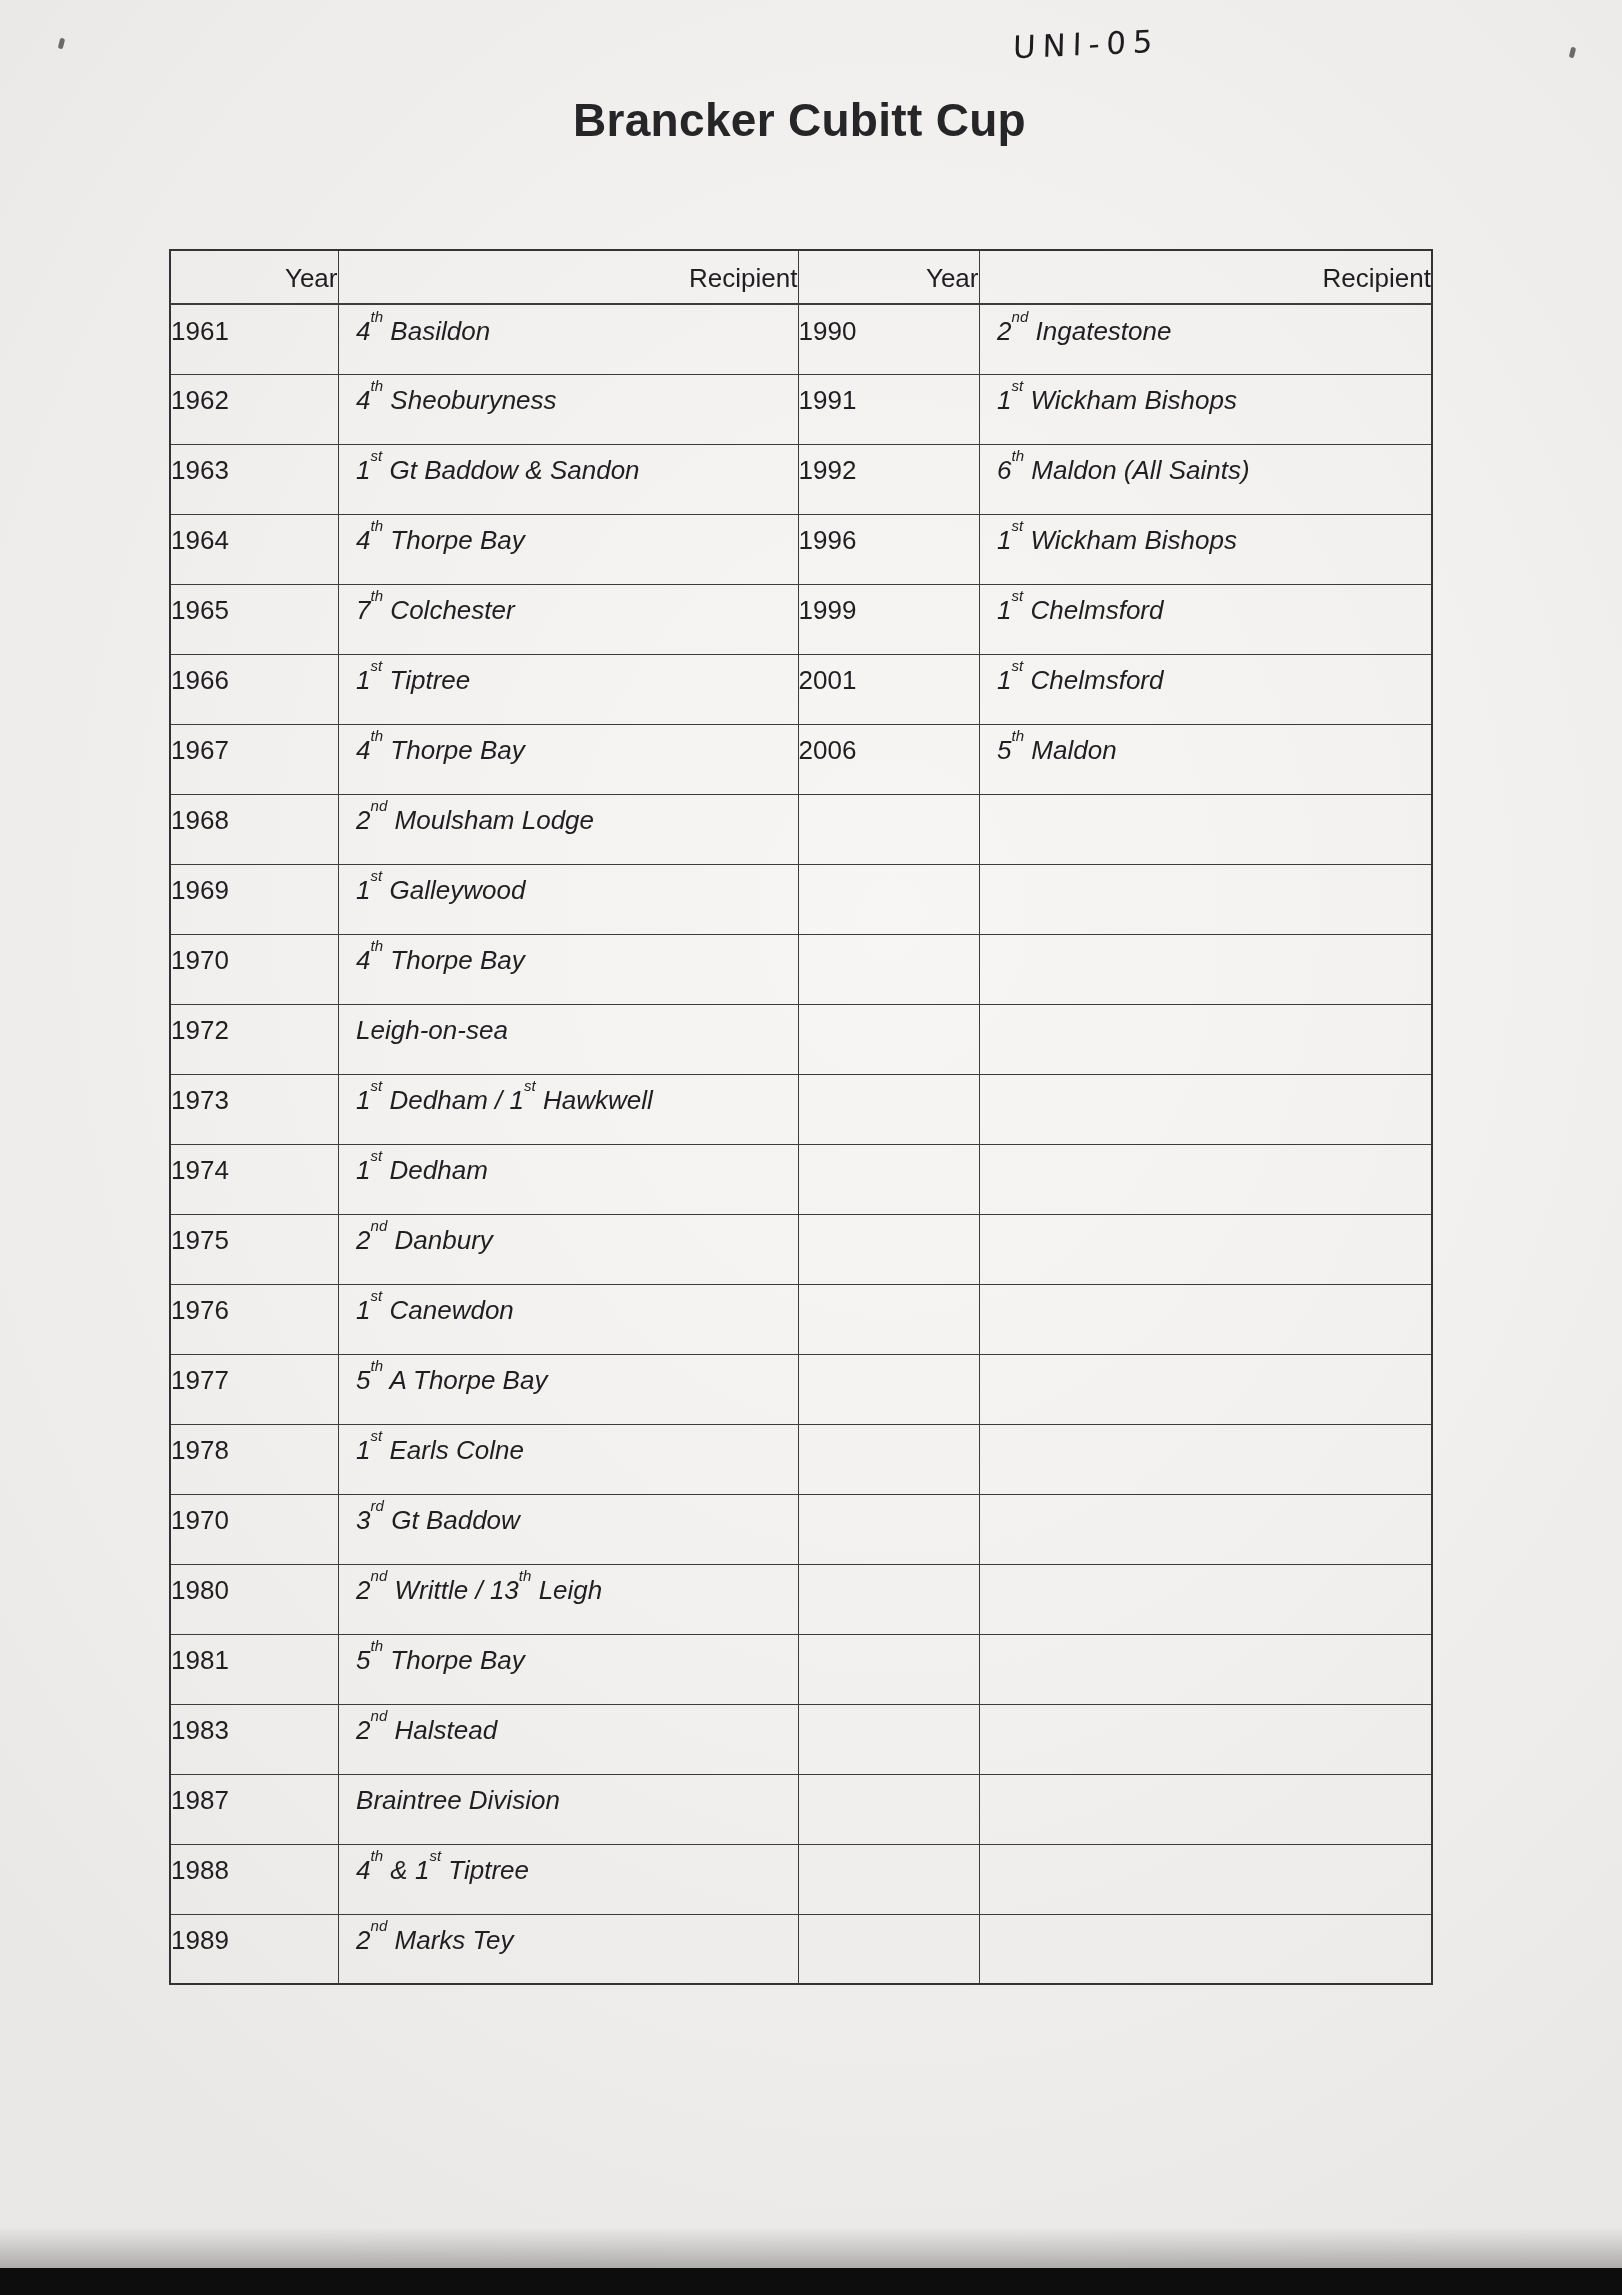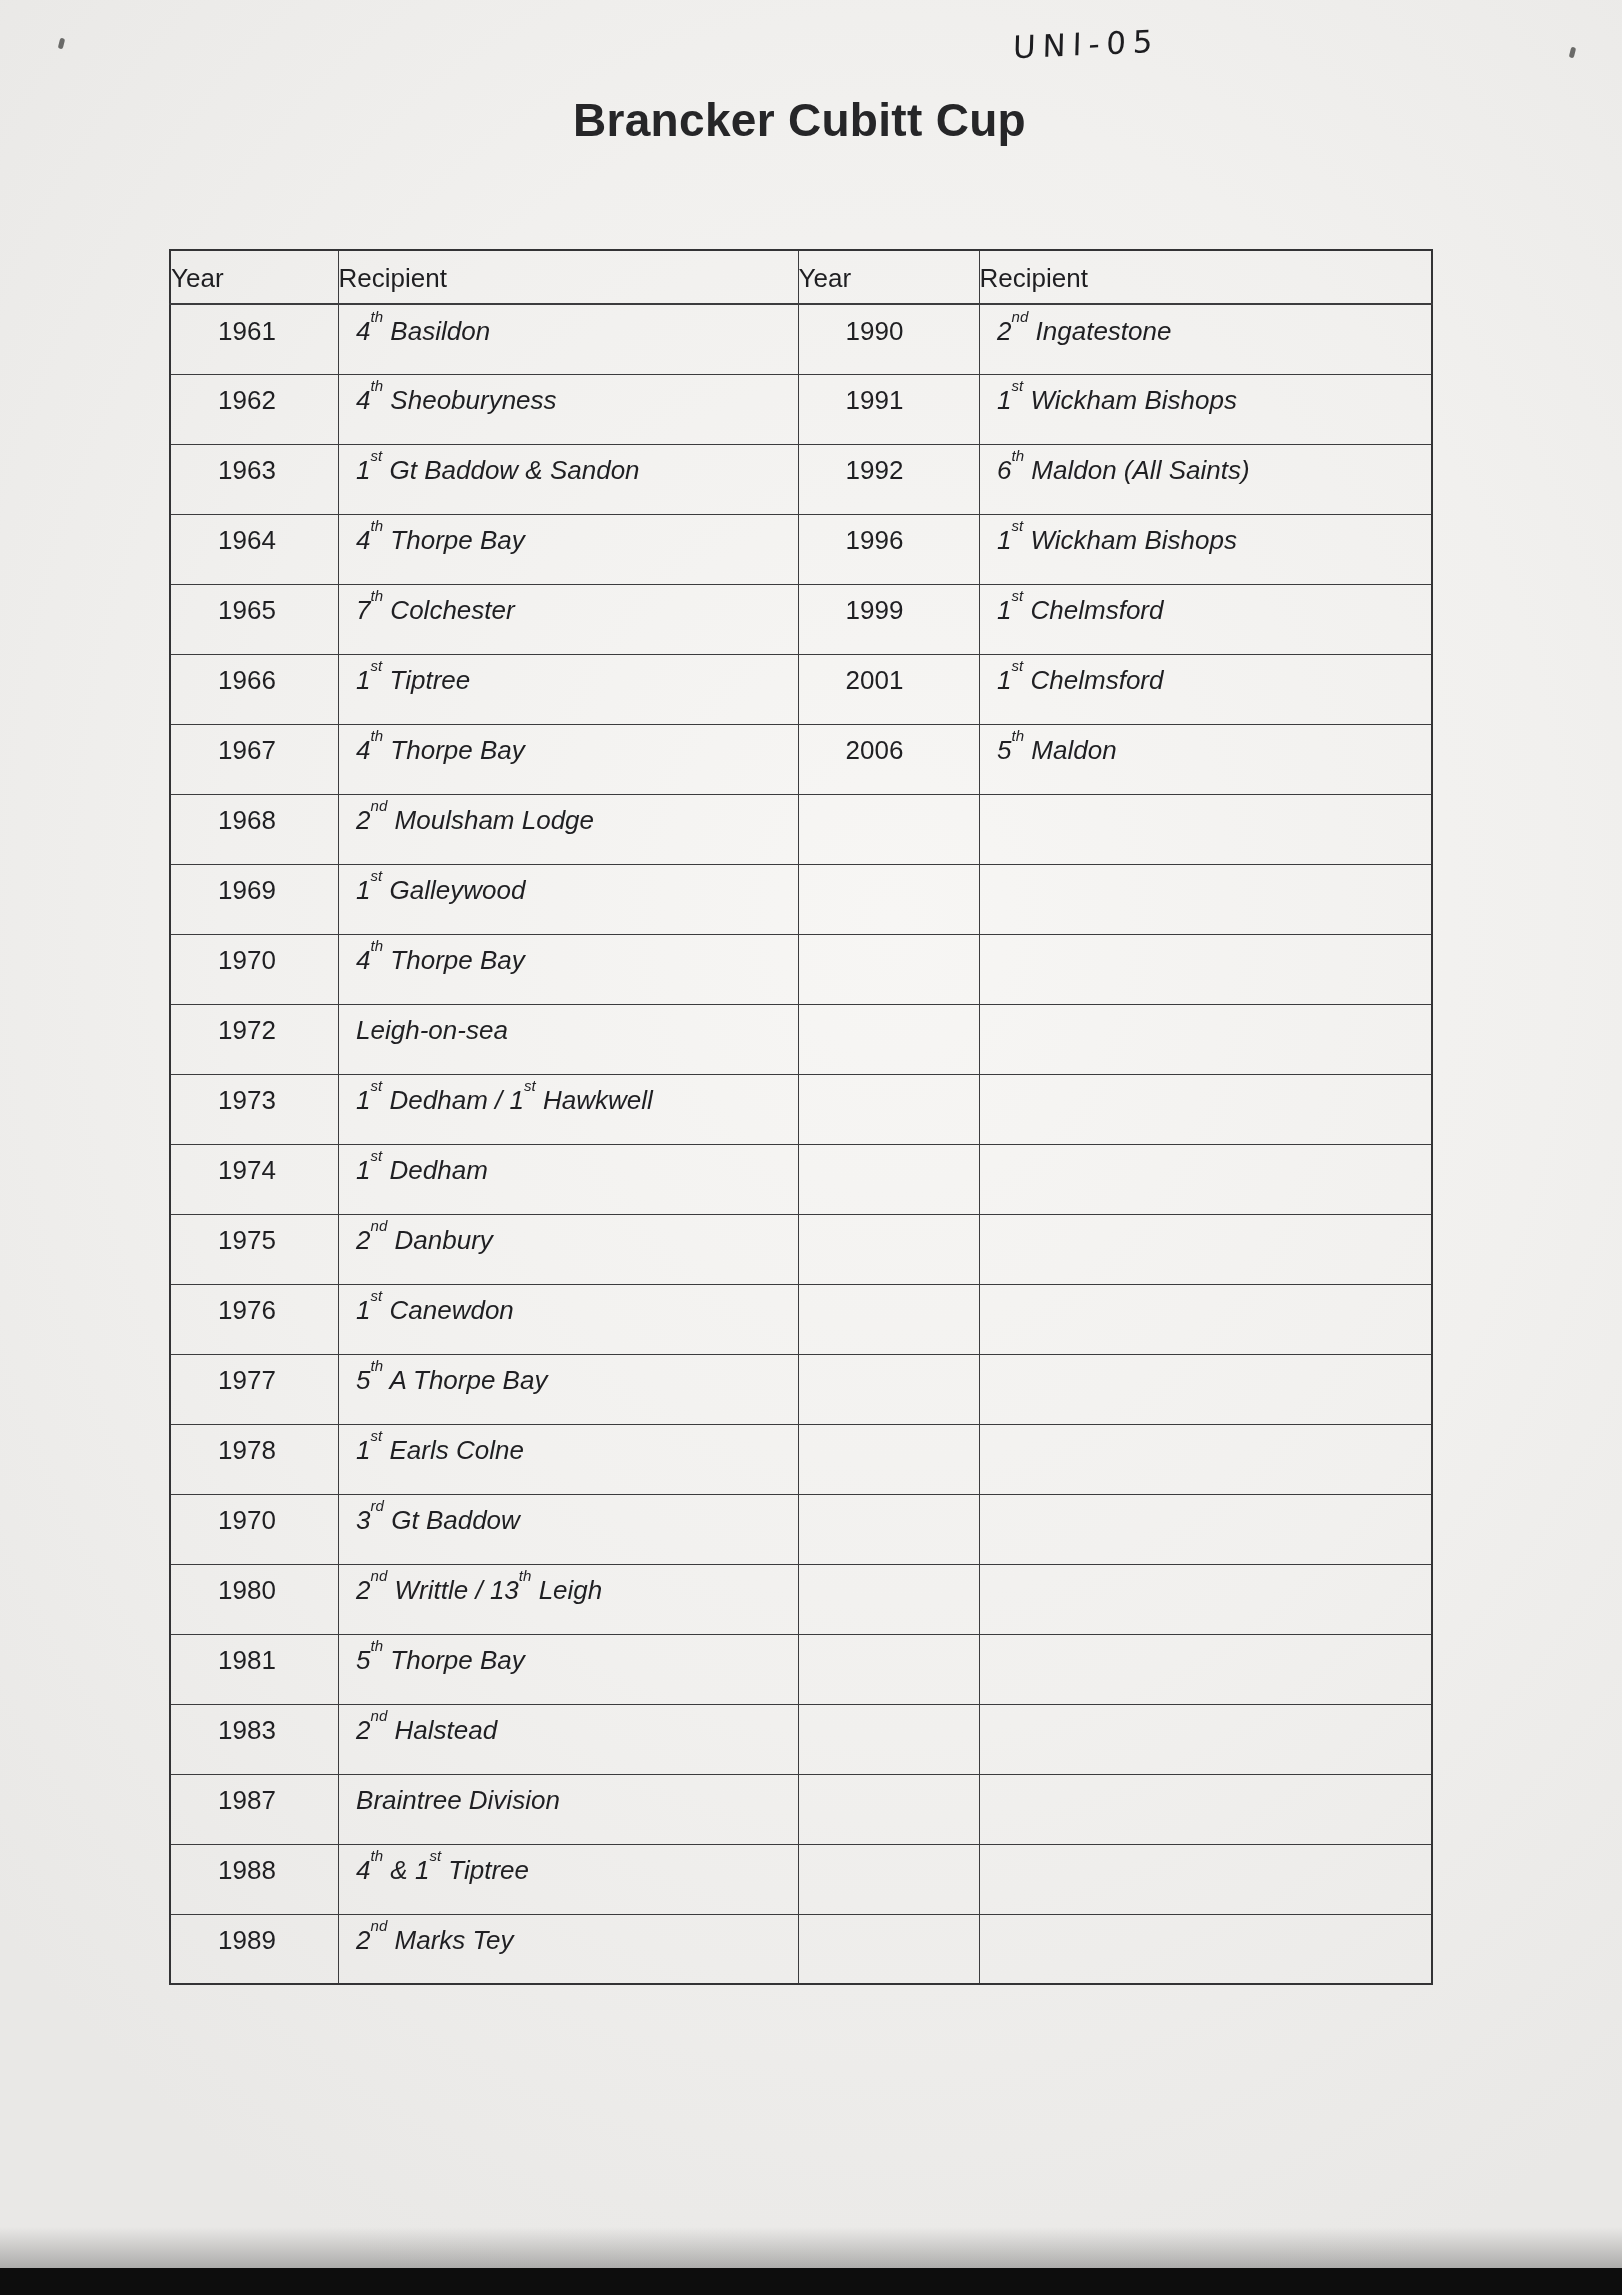--- a/index.html
+++ b/index.html
@@ -79,27 +79,27 @@
 
   table.results th, table.results td {
     border: 1.4px solid #3c3c3e;
     vertical-align: top;
     overflow: hidden;
     white-space: nowrap;
   }
   table.results thead tr { height: 54px; }
   table.results th {
     font-weight: normal;
-    text-align: left;
+    text-align: right;
     padding-top: 12px;
     border-bottom-width: 2px;
   }
   table.results tbody tr { height: 70px; }
   table.results td { padding-top: 10.8px; }
-  td.year-cell  { padding-left: 47px; }
+  td.year-cell  { }
   td.recip-cell { padding-left: 17.6px; font-style: italic; }
 
   table.results { border: 2px solid #333335; }
 
   sup {
     font-size: 0.58em;
     line-height: 0;
     position: relative;
     top: -0.55em;
   }

